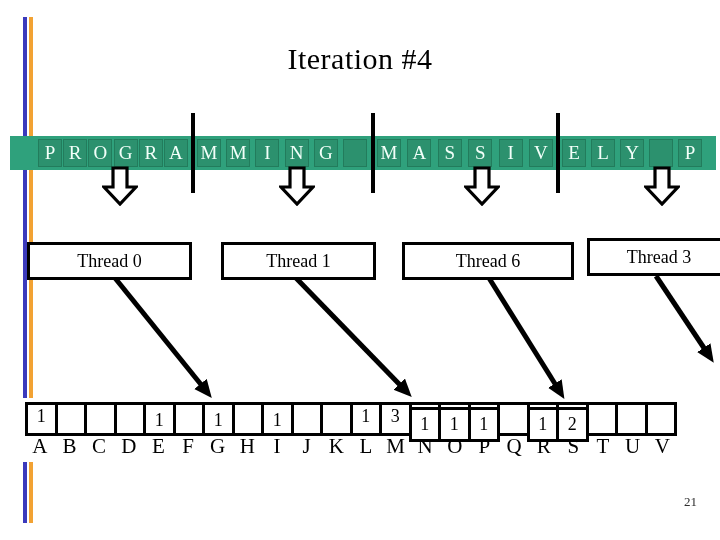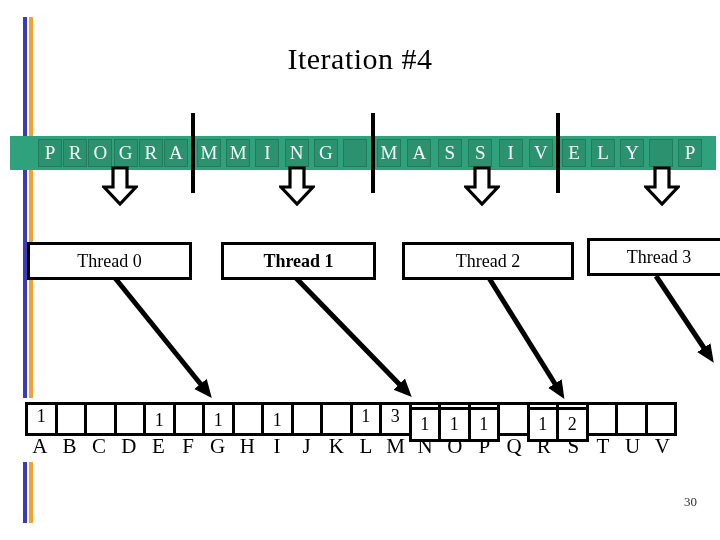--- a/index.html
+++ b/index.html
@@ -32,21 +32,21 @@
   .div0{left:191px;} .div1{left:371px;} .div2{left:556px;}
 
   
   .downarrow{position:absolute;top:166px;width:36px;height:40px;z-index:6;}
   .da0{left:102px;} .da1{left:279px;} .da2{left:464px;} .da3{left:644px;}
 
   
   .thread{position:absolute;height:32px;border:3px solid #000;background:#fff;
           display:flex;align-items:center;justify-content:center;font-size:18px;z-index:6;margin-left:14px;}
   .t0{left:13px;top:242px;width:159px;}
-  .t1{left:207px;top:242px;width:149px;font-weight:bold;}
+  .t1{left:207px;top:242px;width:149px;}
   .t2{left:388px;top:242px;width:166px;}
   .t3{left:573px;top:238px;width:138px;}
 
   
   .arrows-svg{position:absolute;left:0;top:0;width:720px;height:540px;z-index:5;pointer-events:none;}
 
   
   .hist-row{position:absolute;left:25px;top:402px;width:646px;height:28px;
             display:flex;border:3px solid #000;background:#fff;z-index:7;}
   .hcell{flex:1;border-left:3px solid #000;position:relative;
@@ -118,21 +118,21 @@
   </svg>
   <svg class="downarrow da2" viewBox="0 0 36 40">
     <path d="M11,2 L25,2 L25,21 L34,21 L18,38 L2,21 L11,21 Z" fill="#fff" stroke="#000" stroke-width="3.2"></path>
   </svg>
   <svg class="downarrow da3" viewBox="0 0 36 40">
     <path d="M11,2 L25,2 L25,21 L34,21 L18,38 L2,21 L11,21 Z" fill="#fff" stroke="#000" stroke-width="3.2"></path>
   </svg>
 
   <div class="thread t0">Thread 0</div>
   <div class="thread t1">Thread 1</div>
-  <div class="thread t2">Thread 2</div>
+  <div class="thread t2">Thread 6</div>
   <div class="thread t3">Thread 3</div>
 
   <svg class="arrows-svg" viewBox="0 0 720 540">
     <defs>
       <marker id="ah" markerUnits="userSpaceOnUse" markerWidth="20" markerHeight="18" refX="4" refY="8" orient="auto">
         <path d="M0,0 L18,8 L0,16 Z" fill="#000"></path>
       </marker>
     </defs>
     <line x1="115" y1="278" x2="203" y2="387" stroke="#000" stroke-width="5" marker-end="url(#ah)"></line>
     <line x1="296" y1="278" x2="402" y2="387" stroke="#000" stroke-width="5" marker-end="url(#ah)"></line>
@@ -192,14 +192,14 @@
       <div class="lcell">O</div>
       <div class="lcell">P</div>
       <div class="lcell">Q</div>
       <div class="lcell">R</div>
       <div class="lcell">S</div>
       <div class="lcell">T</div>
       <div class="lcell">U</div>
       <div class="lcell">V</div>
     </div>
 
-  <div class="pageno">30</div>
+  <div class="pageno">21</div>
 </div>
 
 </body></html>

